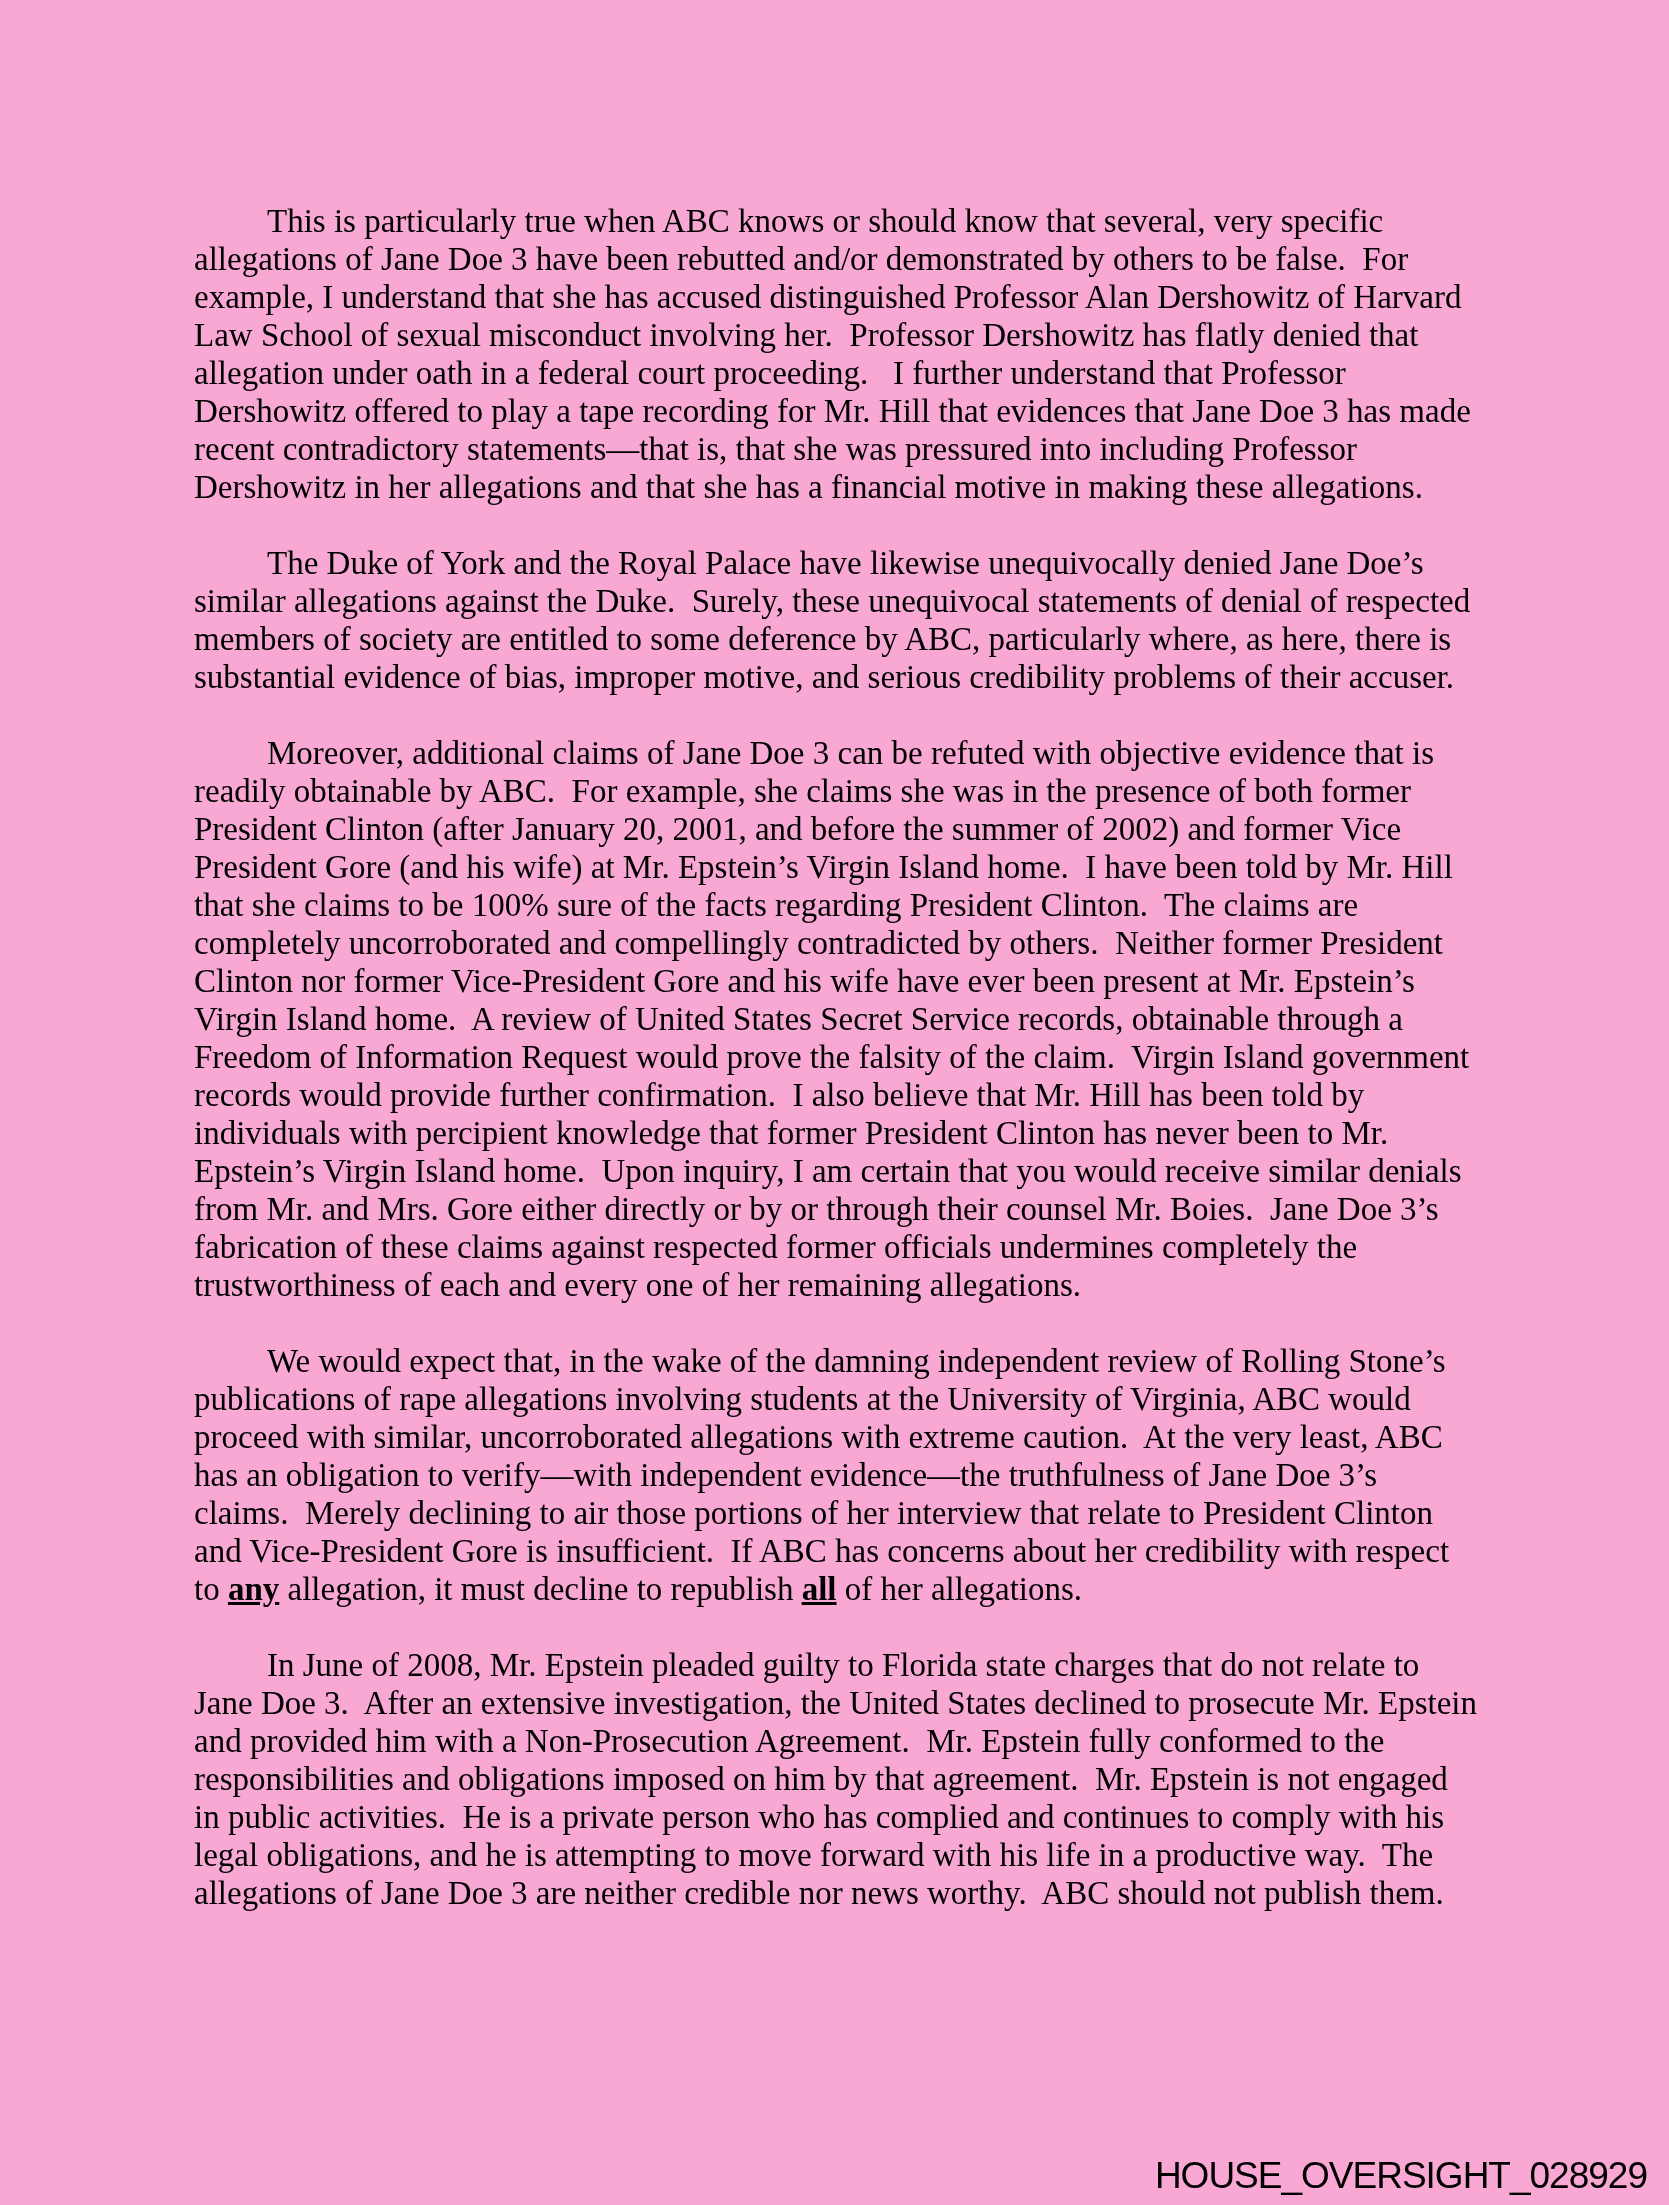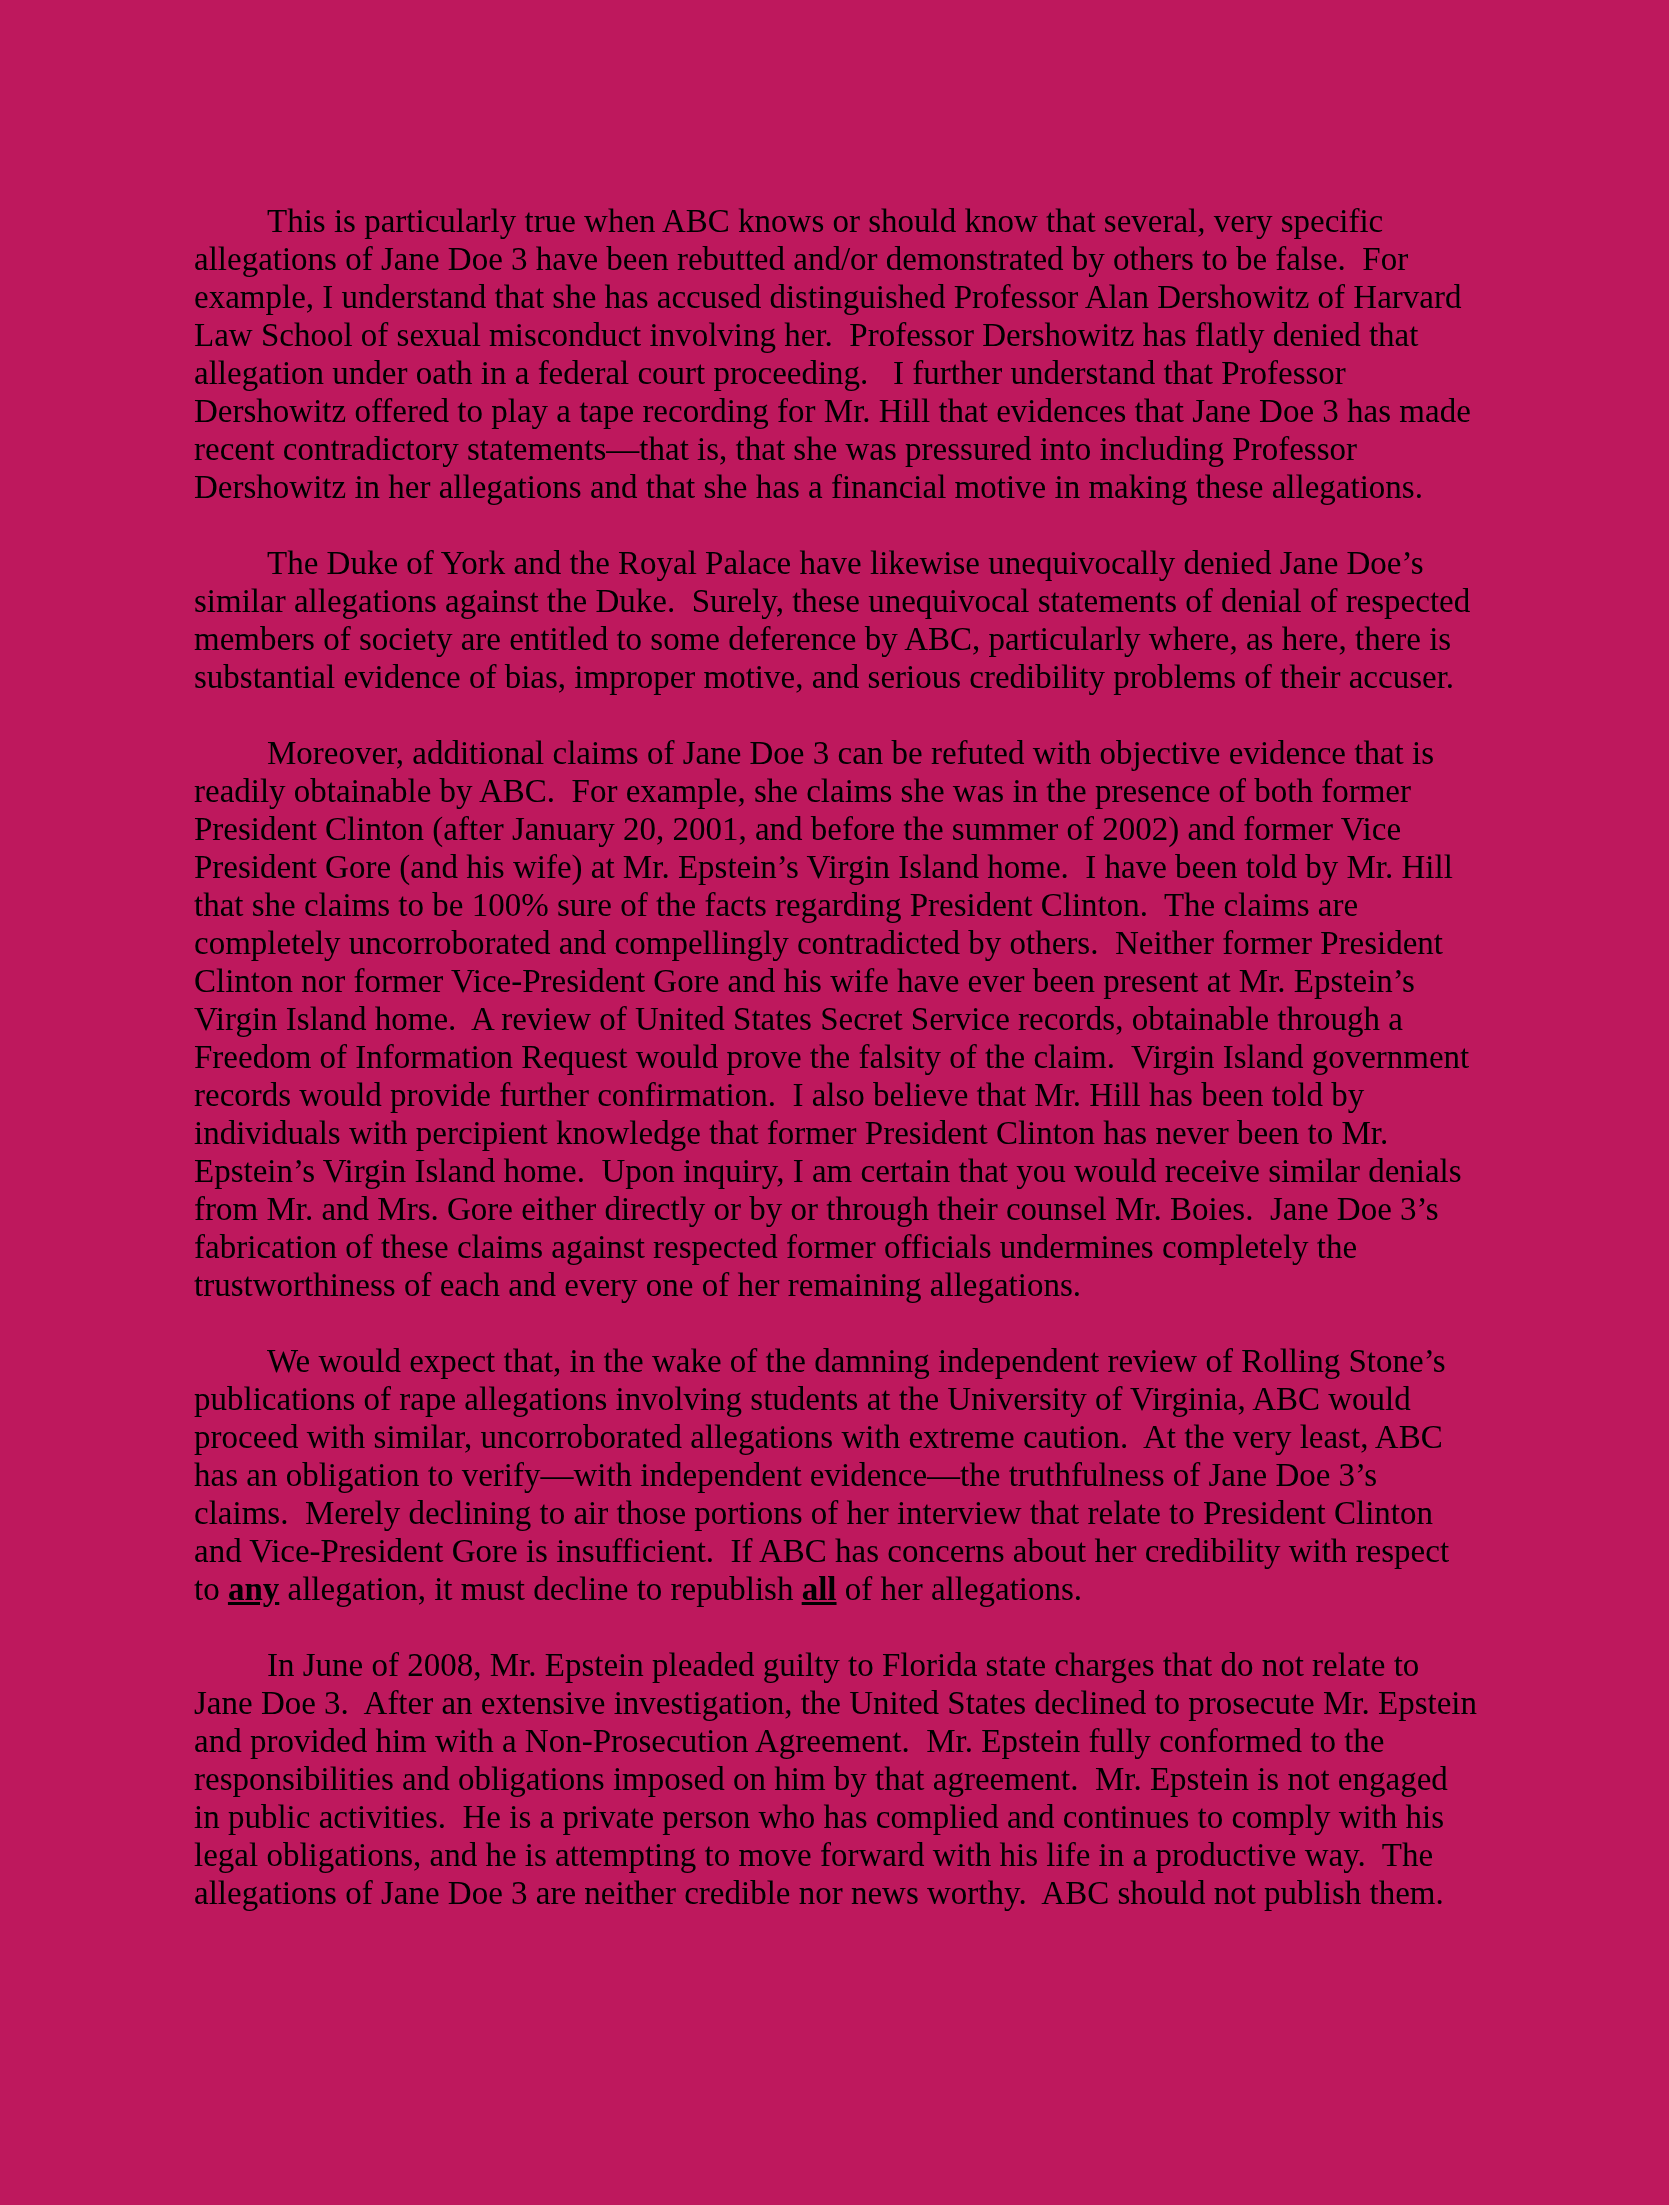--- a/index.html
+++ b/index.html
@@ -4,21 +4,21 @@
 <style>
   html, body {
     margin: 0;
     padding: 0;
     background: #ffffff;
   }
   .page {
     position: relative;
     width: 1669px;
     height: 2205px;
-    background: #be185d;
+    background: #f9a8d4;
     color: #000000;
     font-family: "Liberation Serif", serif;
     overflow: hidden;
   }
   .content {
     position: absolute;
     left: 194px;
     top: 202px;
     width: 1285px;
   }
@@ -49,14 +49,15 @@
 <body>
 
 <div class="page">
   <div class="content">
     <p>This is particularly true when ABC knows or should know that several, very specific allegations of Jane Doe 3 have been rebutted and/or demonstrated by others to be false.  For example, I understand that she has accused distinguished Professor Alan Dershowitz of Harvard Law School of sexual misconduct involving her.  Professor Dershowitz has flatly denied that allegation under oath in a federal court proceeding.   I further understand that Professor Dershowitz offered to play a tape recording for Mr. Hill that evidences that Jane Doe 3 has made recent contradictory statements—that is, that she was pressured into including Professor Dershowitz in her allegations and that she has a financial motive in making these allegations.</p>
     <p>The Duke of York and the Royal Palace have likewise unequivocally denied Jane Doe’s similar allegations against the Duke.  Surely, these unequivocal statements of denial of respected members of society are entitled to some deference by ABC, particularly where, as here, there is substantial evidence of bias, improper motive, and serious credibility problems of their accuser.</p>
     <p>Moreover, additional claims of Jane Doe 3 can be refuted with objective evidence that is readily obtainable by ABC.  For example, she claims she was in the presence of both former President Clinton (after January 20, 2001, and before the summer of 2002) and former Vice President Gore (and his wife) at Mr. Epstein’s Virgin Island home.  I have been told by Mr. Hill that she claims to be 100% sure of the facts regarding President Clinton.  The claims are completely uncorroborated and compellingly contradicted by others.  Neither former President Clinton nor former Vice-President Gore and his wife have ever been present at Mr. Epstein’s Virgin Island home.  A review of United States Secret Service records, obtainable through a Freedom of Information Request would prove the falsity of the claim.  Virgin Island government records would provide further confirmation.  I also believe that Mr. Hill has been told by individuals with percipient knowledge that former President Clinton has never been to Mr. Epstein’s Virgin Island home.  Upon inquiry, I am certain that you would receive similar denials from Mr. and Mrs. Gore either directly or by or through their counsel Mr. Boies.  Jane Doe 3’s fabrication of these claims against respected former officials undermines completely the trustworthiness of each and every one of her remaining allegations.</p>
     <p><span>We would expect that, in the wake of the damning independent review of Rolling Stone’s publications of rape allegations involving students at the University of Virginia, ABC would proceed with similar, uncorroborated allegations with extreme caution.  At the very least, ABC has an obligation to verify—with independent evidence—the truthfulness of Jane Doe 3’s claims.  Merely declining to air those portions of her interview that relate to President Clinton and Vice-President Gore is insufficient.  If ABC has concerns about her credibility with respect to </span><span class="u">any</span><span> allegation, it must decline to republish </span><span class="u">all</span><span> of her allegations.</span></p>
     <p>In June of 2008, Mr. Epstein pleaded guilty to Florida state charges that do not relate to Jane Doe 3.  After an extensive investigation, the United States declined to prosecute Mr. Epstein and provided him with a Non-Prosecution Agreement.  Mr. Epstein fully conformed to the responsibilities and obligations imposed on him by that agreement.  Mr. Epstein is not engaged in public activities.  He is a private person who has complied and continues to comply with his legal obligations, and he is attempting to move forward with his life in a productive way.  The allegations of Jane Doe 3 are neither credible nor news worthy.  ABC should not publish them.</p>
   </div>
+  <div class="bates">HOUSE_OVERSIGHT_028929</div>
 </div>
 
 
 </body></html>

